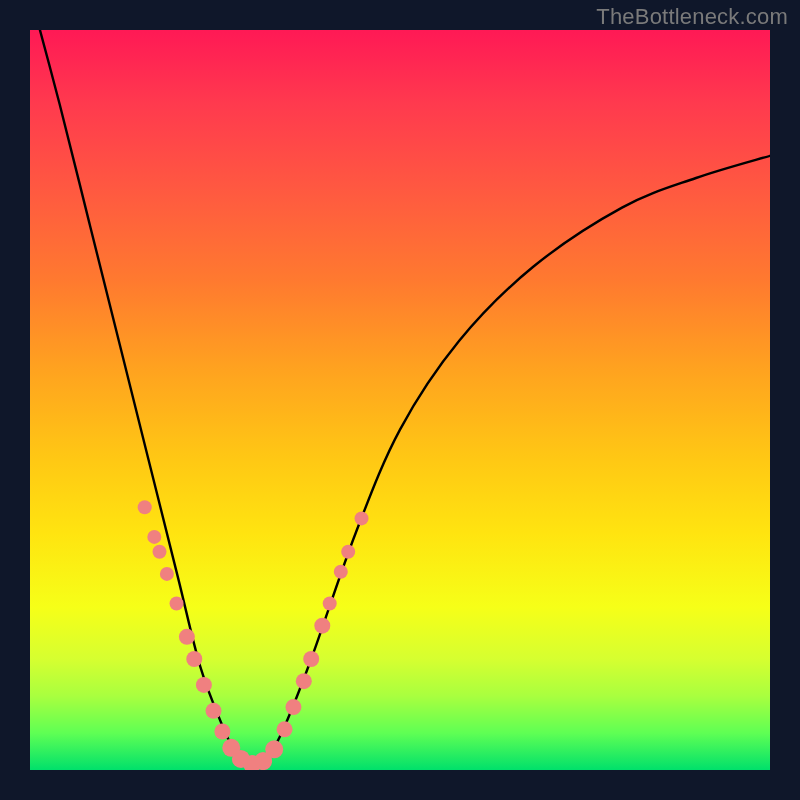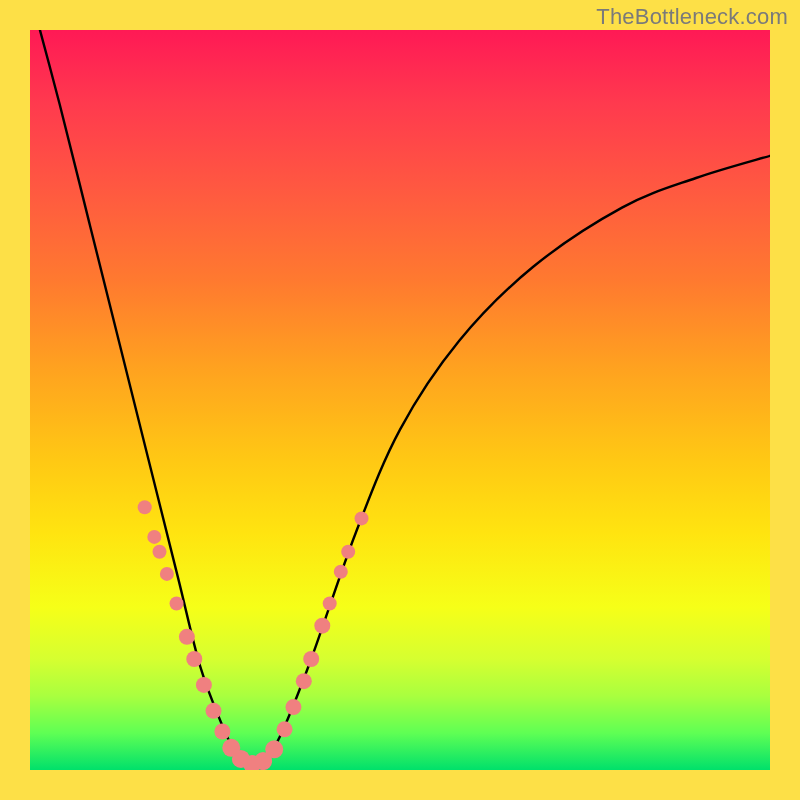--- a/index.html
+++ b/index.html
@@ -8,21 +8,21 @@
     width: 800px;
     height: 800px;
     overflow: hidden;
     background: #000;
     font-family: Arial, Helvetica, sans-serif;
   }
   .frame {
     position: relative;
     width: 800px;
     height: 800px;
-    background: #fde047;
+    background: #0f172a;
   }
   .plot-area {
     position: absolute;
     left: 30px;
     top: 30px;
     width: 740px;
     height: 740px;
     
     background: linear-gradient(to bottom,
       #ff1955 0%,

